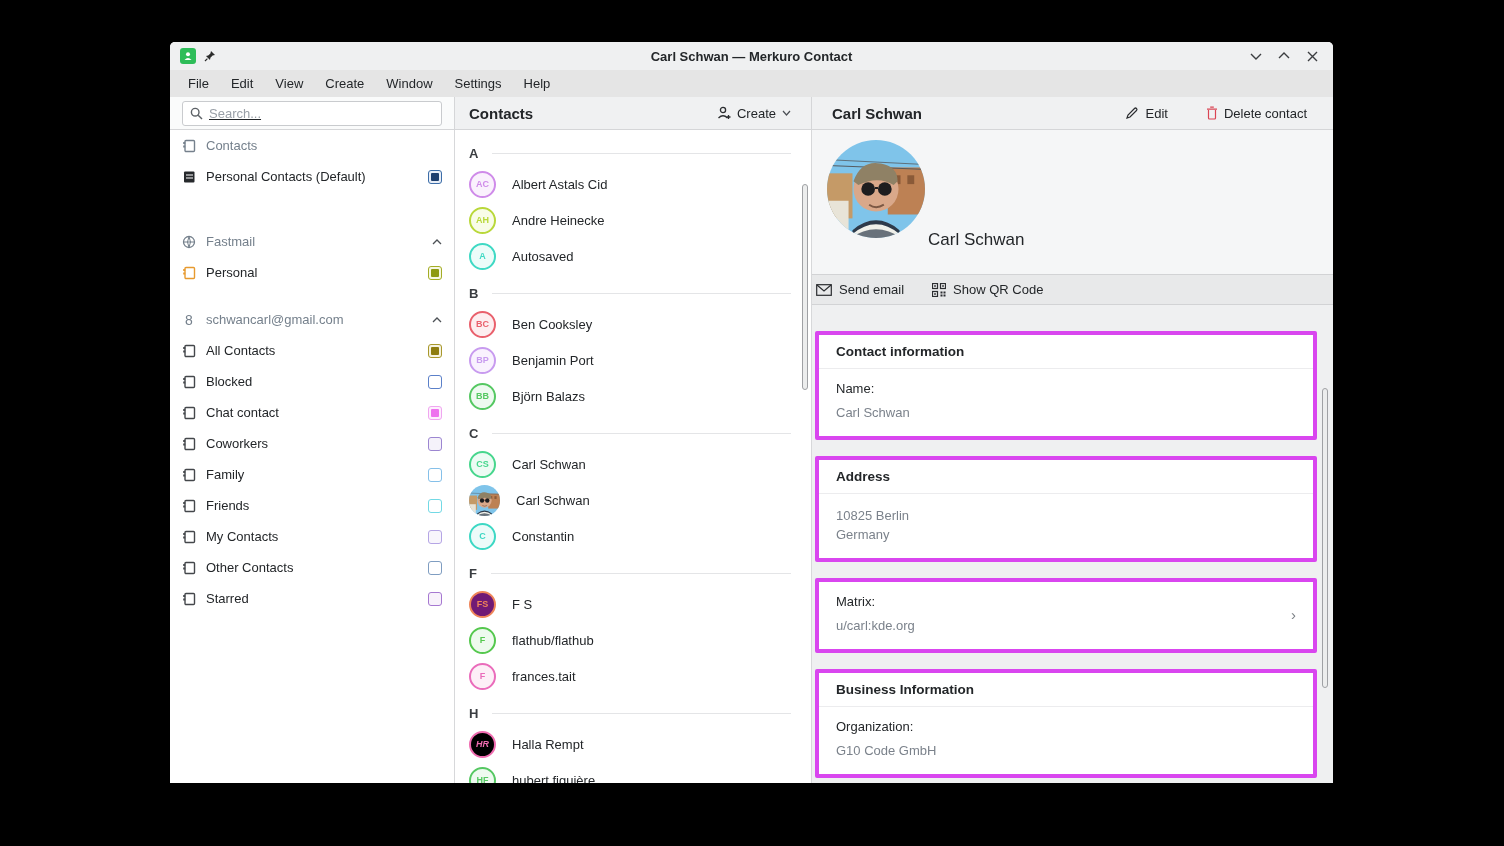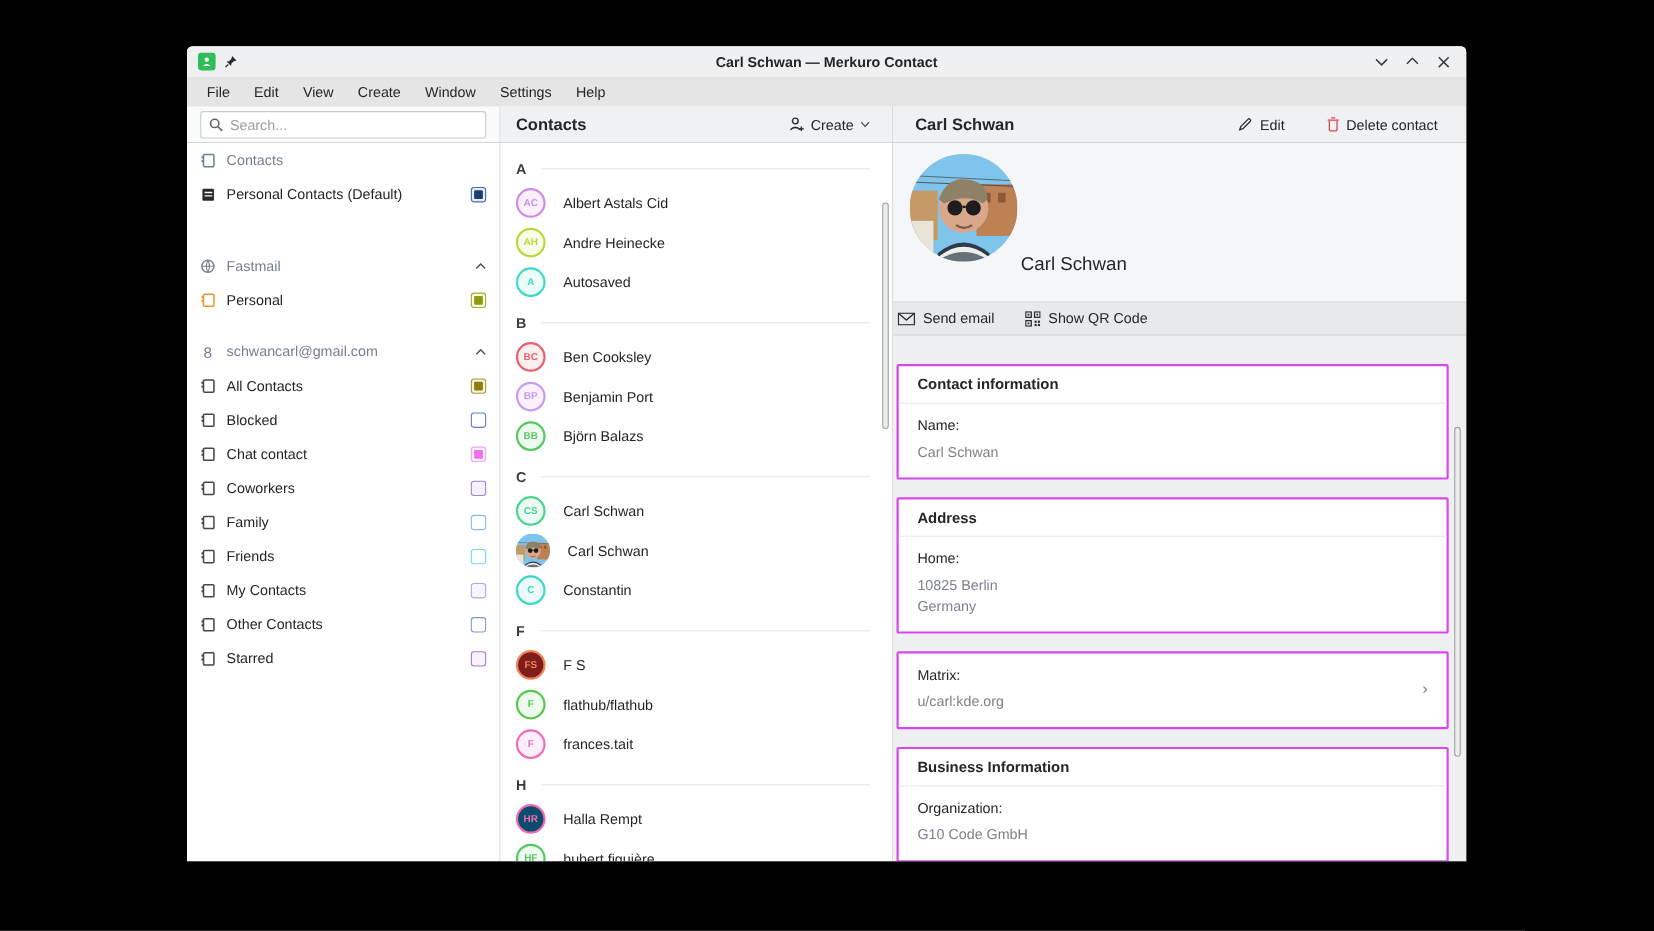--- a/index.html
+++ b/index.html
@@ -17,21 +17,21 @@
   .tb-title { position:absolute; left:0; right:0; text-align:center; font-size:13px; color:#232629; }
   .tb-controls { margin-left:auto; display:flex; gap:10px; padding-right:12px; z-index:2; }
   .tb-btn { width:18px; height:18px; display:flex; align-items:center; justify-content:center; cursor:default; }
   
   .menubar { height:27px; background:#e5e5e5; display:flex; align-items:center;
              gap:2px; padding-left:8px; flex:none; }
   .menu-item { padding:4px 10px; border-radius:3px; }
   
   .headers { height:33px; display:flex; flex:none; border-bottom:1px solid #d5d6d8; }
   .hcell { display:flex; align-items:center; }
-  .h-side { width:285px; background:#fafbfb; border-right:1px solid #d5d6d8; padding:0 12px; }
+  .h-side { width:285px; background:#fafbfb; border-right:1px solid #d5d6d8; padding:0 12px;text-decoration:underline; }
   .h-list { width:357px; background:#f0f1f2; border-right:1px solid #d5d6d8;
             padding:0 14px; justify-content:space-between; }
   .h-detail { flex:1; background:#f0f1f2; padding:0 20px; }
   .panel-title { font-size:15px; font-weight:700; color:#232629; }
   .search-box { display:flex; align-items:center; gap:6px; width:100%; height:25px;
                 background:#fff; border:1px solid #c9cbce; border-radius:3px; padding:0 7px; }
   .search-box input { border:none; outline:none; flex:1; font-size:13px;
                       font-family:inherit; color:#232629; background:transparent; }
   .search-box input::placeholder { color:#9aa0a8; }
   .tool-btn { display:flex; align-items:center; gap:6px; padding:4px 6px; border-radius:3px; }
@@ -70,21 +70,21 @@
   
   .profile { height:144px; background:#f5f6f7; flex:none; position:relative; }
   .big-photo { position:absolute; left:15px; top:10px; width:98px; height:98px;
                border-radius:50%; overflow:hidden; }
   .profile-name { position:absolute; left:116px; top:100px; font-size:17px; color:#232629; }
   .actions { height:31px; background:#e8e9ea; border-top:1px solid #d2d3d5;
              border-bottom:1px solid #d2d3d5; display:flex; align-items:center;
              gap:28px; padding:0 4px; flex:none; }
   .action-btn { display:flex; align-items:center; gap:7px; }
   .dscroll { flex:1; overflow:hidden; padding:26px 16px 0 3px; }
-  .card { background:#fff; border:2px solid #d946ef; border-radius:2px; margin-bottom:16px; }
+  .card { background:#fff; border:4px solid #d946ef; border-radius:2px; margin-bottom:16px; }
   .card-title { padding:9px 17px; font-weight:700; font-size:13.5px;
                 border-bottom:1px solid #ececee; }
   .field { padding:12px 17px 14px; display:flex; align-items:center; }
   .field .fcol { flex:1; }
   .flabel { color:#232629; margin-bottom:7px; }
   .fline { color:#7b828b; line-height:19px; }
   .chevron-right { color:#7b7f85; font-size:15px; }
   svg { display:block; }
 </style>
 </head>
@@ -396,38 +396,38 @@
       <div class="crow">
         <span class="avatar" style="border-color: rgb(61, 216, 196); color: rgb(61, 216, 196); background-color: rgb(236, 251, 249);">C</span>
         <span class="cname">Constantin</span>
       </div>
 
       <div class="letter-row">
           <span class="letter">F</span>
           <span class="rule"></span>
         </div>
       <div class="crow">
-        <span class="avatar" style="border-color: rgb(239, 133, 89); color: rgb(239, 133, 89); background-color: #7f1d1d;">FS</span>
+        <span class="avatar" style="border-color: rgb(239, 133, 89); color: rgb(239, 133, 89); background-color: #701a75;">FS</span>
         <span class="cname">F S</span>
       </div>
       <div class="crow">
         <span class="avatar" style="border-color: rgb(85, 200, 78); color: rgb(85, 200, 78); background-color: rgb(238, 250, 238);">F</span>
         <span class="cname">flathub/flathub</span>
       </div>
       <div class="crow">
         <span class="avatar" style="border-color: rgb(234, 108, 187); color: rgb(234, 108, 187); background-color: rgb(253, 239, 247);">F</span>
         <span class="cname">frances.tait</span>
       </div>
 
       <div class="letter-row">
           <span class="letter">H</span>
           <span class="rule"></span>
         </div>
       <div class="crow">
-        <span class="avatar" style="border-color: rgb(239, 108, 176); color: rgb(239, 108, 176); background-color: #0c4a6e;">HR</span>
+        <span class="avatar" style="border-color: rgb(239, 108, 176); color: rgb(239, 108, 176); background-color: #000000; font-style: italic;">HR</span>
         <span class="cname">Halla Rempt</span>
       </div>
       <div class="crow">
         <span class="avatar" style="border-color: rgb(85, 200, 98); color: rgb(85, 200, 98); background-color: rgb(238, 250, 240);">HF</span>
         <span class="cname">hubert figuière</span>
       </div>
       <div class="sb-thumb" style="right:3px; top:54px; height:206px;"></div>
     </div>
 
     <div class="detail">
@@ -486,21 +486,20 @@
             <span class="fcol">
               <div class="flabel">Name:</div>
               <div class="fline">Carl Schwan</div>
             </span>
           </div>
         </div>
         <div class="card">
           <div class="card-title">Address</div>
           <div class="field">
             <span class="fcol">
-              <div class="flabel">Home:</div>
               <div class="fline">10825 Berlin</div>
               <div class="fline">Germany</div>
             </span>
           </div>
         </div>
         <div class="card">
           <div class="field">
             <span class="fcol">
               <div class="flabel">Matrix:</div>
               <div class="fline">u/carl:kde.org</div>

